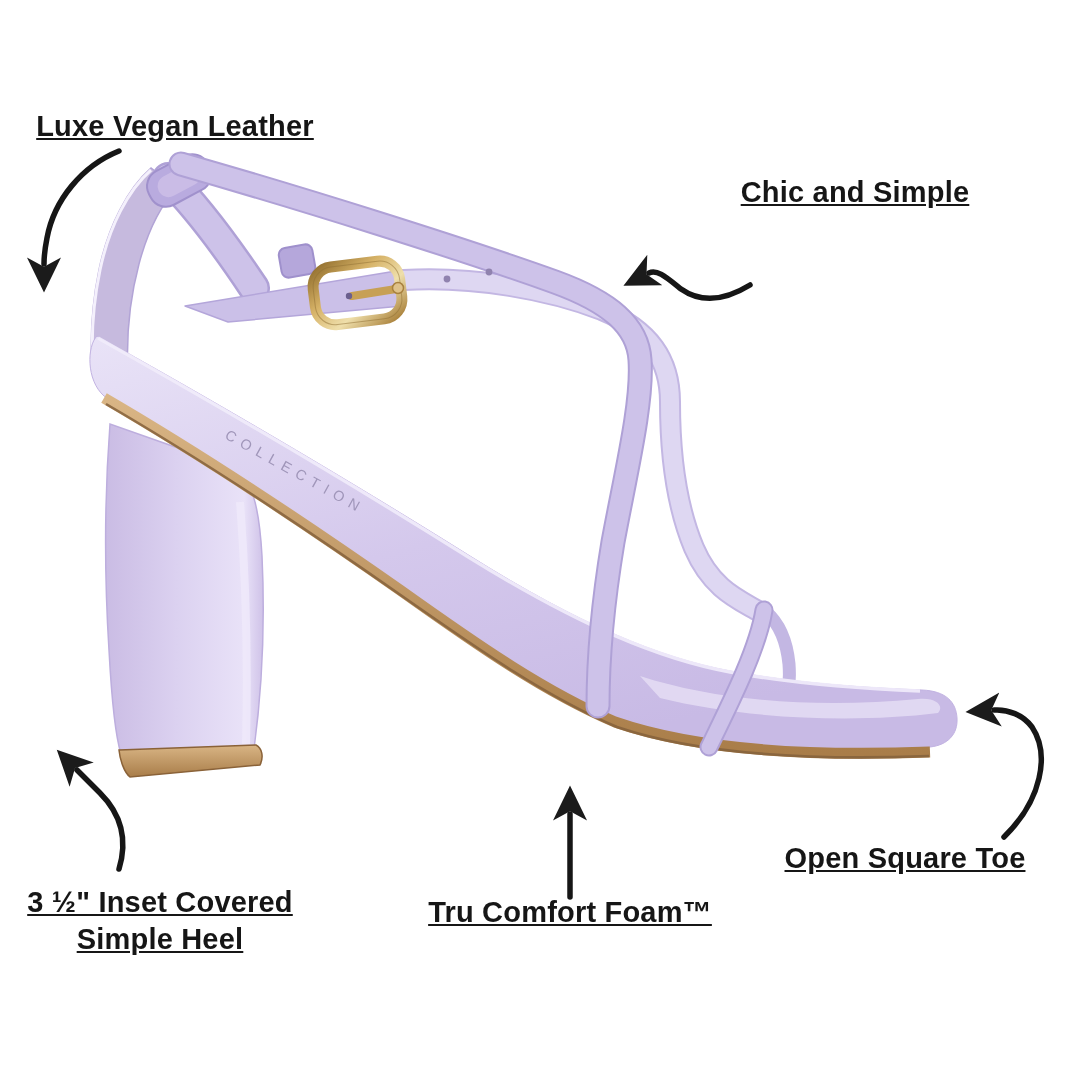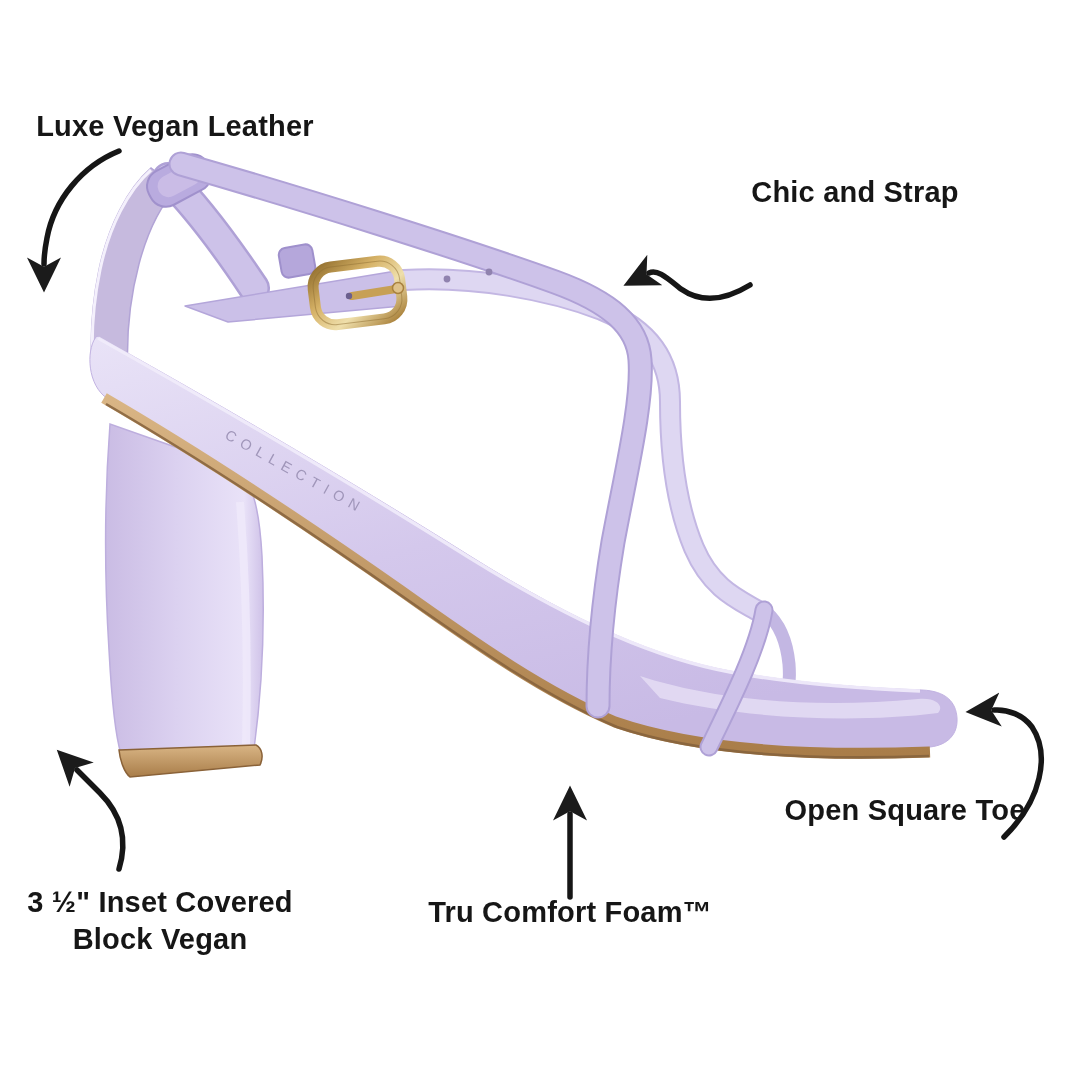--- a/index.html
+++ b/index.html
@@ -7,21 +7,21 @@
     position:relative;width:1080px;height:1080px;margin:0 auto;
     background:var(--bg,#ffffff);overflow:hidden;
     font-family:"Liberation Sans",sans-serif;
   }
   .shoe-svg{position:absolute;left:0;top:0;width:1080px;height:1080px;}
   .callout{
     position:absolute;text-align:center;font-weight:700;
     font-size:29px;line-height:37px;color:var(--ink,#161616);
     letter-spacing:.2px;white-space:nowrap;
   }
-  .callout span{display:block;}
+  .callout span{display:block;text-decoration:underline;}
   
   .strap-main{stroke:var(--strap,#cdc2e9);}
   .strap-edge{stroke:#afa1d6;}
   .strap-light{stroke:var(--strapLight,#ded7f2);}
   .strap-light-edge{stroke:#c3b7e3;}
   .arrow{stroke:var(--ink,#1b1b1b);stroke-width:5.5;fill:none;
          stroke-linecap:round;stroke-linejoin:round;}
 </style>
 </head>
 <body>
@@ -150,29 +150,29 @@
       <path class="arrow" marker-end="url(#ah)" d="M 570,897 L 570,814"></path>
       <path class="arrow" marker-end="url(#ah)" d="M 1004,837 C 1042,800 1050,754 1032,727 C 1023,715 1008,709 994,710"></path>
     </g>
   </svg>
 
   <div class="callout" style="left:30px;top:108px;width:290px;">
     <span>Luxe Vegan Leather</span>
   </div>
 
   <div class="callout" style="left:655px;top:174px;width:400px;">
-    <span>Chic and Strap</span>
+    <span>Chic and Simple</span>
   </div>
 
   <div class="callout" style="left:5px;top:884px;width:310px;">
     <span>3 ½" Inset Covered</span>
-    <span>Block Vegan</span>
+    <span>Simple Heel</span>
   </div>
 
   <div class="callout" style="left:415px;top:894px;width:310px;">
     <span>Tru Comfort Foam™</span>
   </div>
 
-  <div class="callout" style="left:750px;top:792px;width:310px;">
+  <div class="callout" style="left:750px;top:840px;width:310px;">
     <span>Open Square Toe</span>
   </div>
 
 </div>
 
 </body></html>

